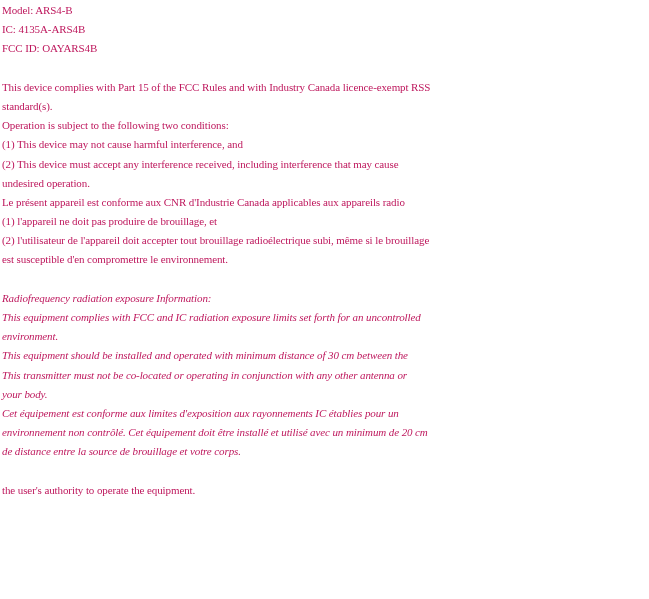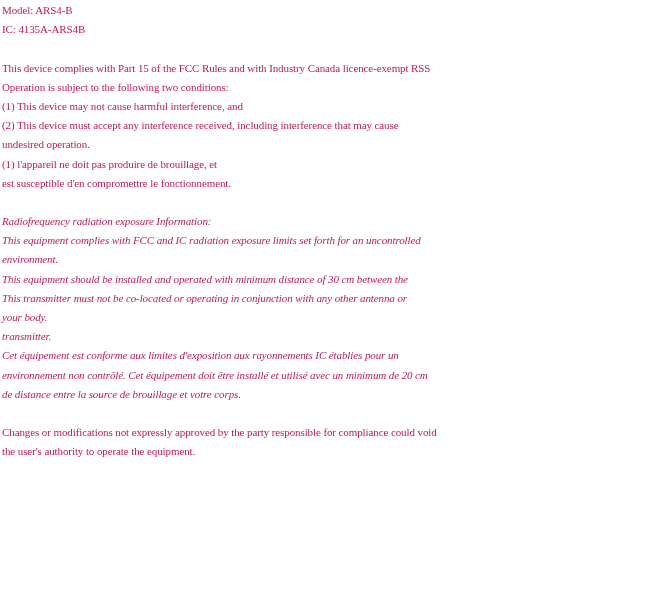--- a/index.html
+++ b/index.html
@@ -31,35 +31,37 @@
   .line.blank {
     
   }
 </style>
 </head>
 <body>
 
 <div class="doc">
     <div class="line normal">Model: ARS4-B</div>
     <div class="line normal">IC: 4135A-ARS4B</div>
+    <div class="line normal">FCC ID: OAYARS4B</div>
     <div class="line blank">&nbsp;</div>
     <div class="line normal">This device complies with Part 15 of the FCC Rules and with Industry Canada licence-exempt RSS</div>
+    <div class="line normal">standard(s).</div>
     <div class="line normal">Operation is subject to the following two conditions:</div>
     <div class="line normal">(1) This device may not cause harmful interference, and</div>
     <div class="line normal">(2) This device must accept any interference received, including interference that may cause</div>
     <div class="line normal">undesired operation.</div>
+    <div class="line normal">Le présent appareil est conforme aux CNR d'Industrie Canada applicables aux appareils radio</div>
     <div class="line normal">(1) l'appareil ne doit pas produire de brouillage, et</div>
-    <div class="line normal">est susceptible d'en compromettre le fonctionnement.</div>
+    <div class="line normal">(2) l'utilisateur de l'appareil doit accepter tout brouillage radioélectrique subi, même si le brouillage</div>
+    <div class="line normal">est susceptible d'en compromettre le environnement.</div>
     <div class="line blank">&nbsp;</div>
     <div class="line italic">Radiofrequency radiation exposure Information:</div>
     <div class="line italic">This equipment complies with FCC and IC radiation exposure limits set forth for an uncontrolled</div>
     <div class="line italic">environment.</div>
     <div class="line italic">This equipment should be installed and operated with minimum distance of 30 cm between the</div>
     <div class="line italic">This transmitter must not be co-located or operating in conjunction with any other antenna or</div>
     <div class="line italic">your body.</div>
-    <div class="line italic">transmitter.</div>
     <div class="line italic">Cet équipement est conforme aux limites d'exposition aux rayonnements IC établies pour un</div>
     <div class="line italic">environnement non contrôlé. Cet équipement doit être installé et utilisé avec un minimum de 20 cm</div>
     <div class="line italic">de distance entre la source de brouillage et votre corps.</div>
     <div class="line blank">&nbsp;</div>
-    <div class="line normal">Changes or modifications not expressly approved by the party responsible for compliance could void</div>
     <div class="line normal">the user's authority to operate the equipment.</div>
   </div>
 
 </body></html>

